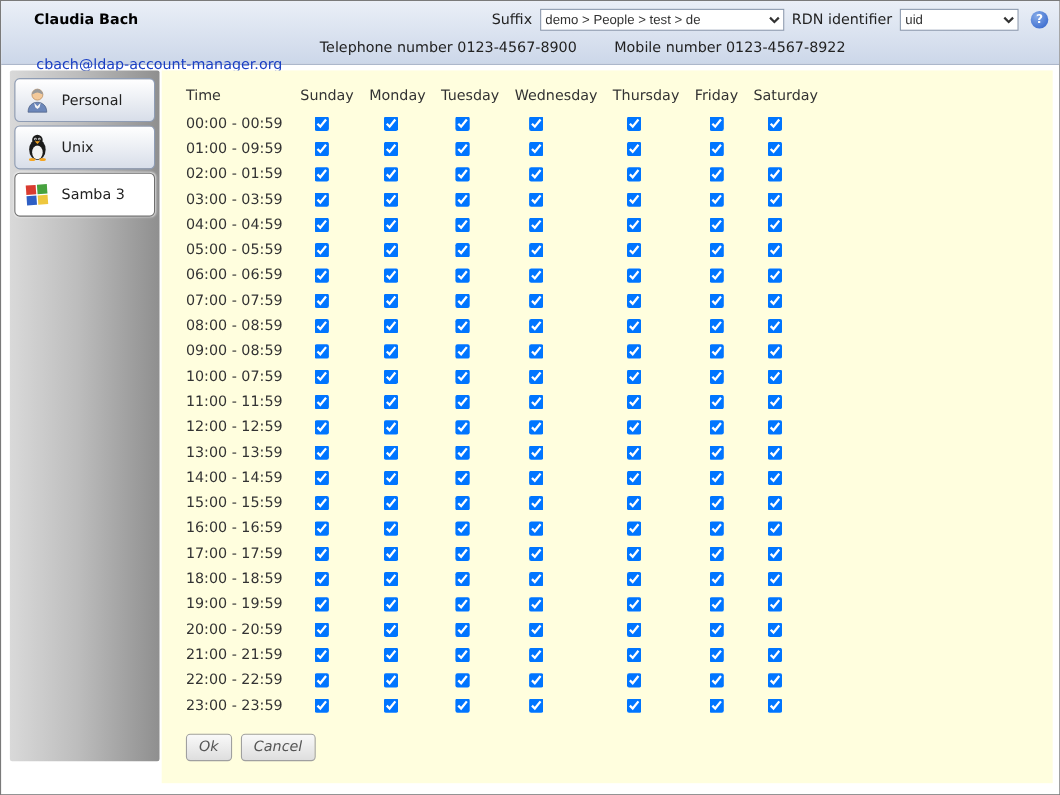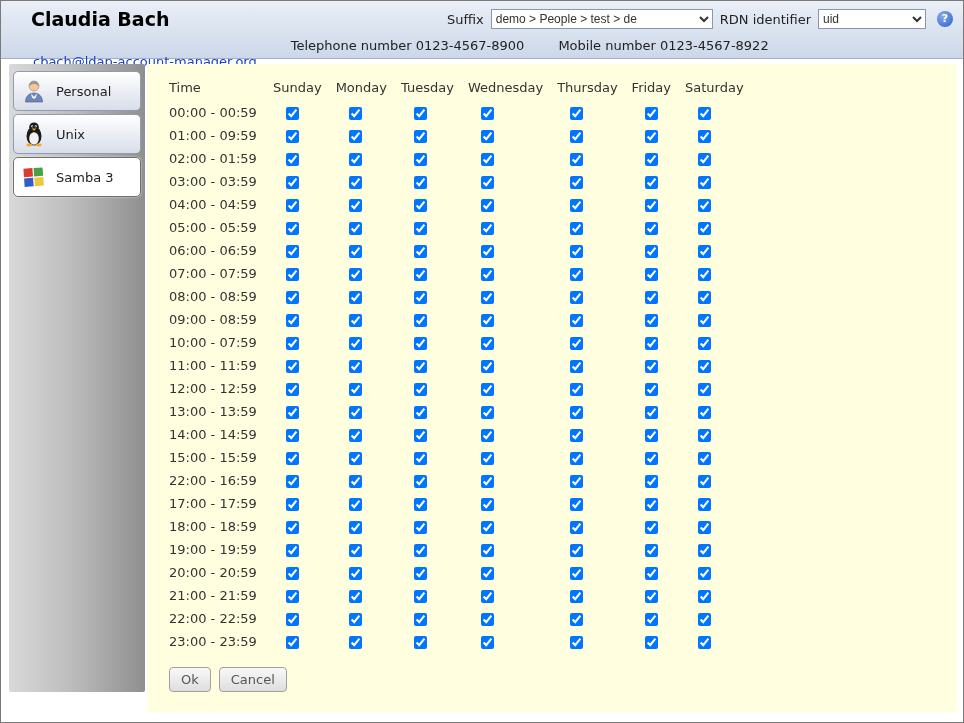--- a/index.html
+++ b/index.html
@@ -2,21 +2,21 @@
 <html><head>
 <meta charset="utf-8">
 <style>
   * { margin:0; padding:0; box-sizing:border-box; }
   body { font-family:"DejaVu Sans","Liberation Sans",sans-serif; background:#ffffff; }
   .page { width:964px; height:723px; border:1px solid #7a7a7a; background:#ffffff; overflow:hidden; position:relative; }
 
   
   .header { background:linear-gradient(#eaeff7,#ccd7e9); border-bottom:1px solid #a3b0c6; padding:7px 10px 7px 10px; height:58px; }
   .header-row1 { display:flex; align-items:center; }
-  .user-title { font-weight:bold; font-size:19px; color:#000; margin-left:20px;text-align:center; }
+  .user-title { font-weight:bold; font-size:13px; color:#000; margin-left:20px;text-align:center; }
   .header-right { margin-left:auto; display:flex; align-items:center; gap:7px; font-size:13px; color:#222; }
   select { font-size:12px; color:#333; background:#fff; border:1px solid #8a98ad; height:20px; }
   .suffix-select { width:222px; }
   .rdn-select { width:108px; }
   .help-icon { width:16px; height:16px; border-radius:50%; flex:0 0 16px;
     background:radial-gradient(circle at 35% 30%, #86abe8, #2b5ec9); color:#fff;
     font-weight:bold; font-size:11px; line-height:16px; text-align:center; cursor:pointer; margin-left:4px; }
   .header-row2 { display:flex; gap:34px; font-size:13px; color:#222; margin-top:8px; padding-left:22px; }
   .email-link { color:#1a3fc4; text-decoration:none; cursor:pointer;margin-top:16px; }
 
@@ -36,21 +36,21 @@
   table { border-collapse:collapse; font-size:13px; color:#333; }
   th { font-weight:normal; text-align:left; padding:2px 14px 6px 0; color:#333; white-space:nowrap; }
   td { height:23px; padding:0 14px 0 0; white-space:nowrap; }
   .time-cell { width:104px; color:#333; }
   .cb-cell { padding-left:13px; }
   input[type="checkbox"] { width:13px; height:13px; margin:0; vertical-align:middle; cursor:pointer; }
 
   
   .button-row { margin-top:14px; display:flex; gap:8px; }
   .ui-button { border:1px solid #a0a0a0; border-radius:4px; background:linear-gradient(#f9f9f9,#dedede);
-    color:#555; font-size:13px; font-family:inherit; padding:4px 11px; cursor:pointer; }
+    color:#555; font-size:13px; font-family:inherit; padding:4px 11px; cursor:pointer;font-style:italic; }
 </style>
 </head>
 <body>
 
 <div class="page">
 
   <div class="header">
     <div class="header-row1">
       <span class="user-title">Claudia Bach</span>
       <div class="header-right">
@@ -287,21 +287,21 @@
               <td class="time-cell">15:00 - 15:59</td>
               <td class="cb-cell"><input type="checkbox" checked="" style=""></td>
               <td class="cb-cell"><input type="checkbox" checked="" style=""></td>
               <td class="cb-cell"><input type="checkbox" checked="" style=""></td>
               <td class="cb-cell"><input type="checkbox" checked="" style=""></td>
               <td class="cb-cell"><input type="checkbox" checked="" style=""></td>
               <td class="cb-cell"><input type="checkbox" checked="" style=""></td>
               <td class="cb-cell"><input type="checkbox" checked="" style=""></td>
             </tr>
             <tr>
-              <td class="time-cell">22:00 - 16:59</td>
+              <td class="time-cell">16:00 - 16:59</td>
               <td class="cb-cell"><input type="checkbox" checked="" style=""></td>
               <td class="cb-cell"><input type="checkbox" checked="" style=""></td>
               <td class="cb-cell"><input type="checkbox" checked="" style=""></td>
               <td class="cb-cell"><input type="checkbox" checked="" style=""></td>
               <td class="cb-cell"><input type="checkbox" checked="" style=""></td>
               <td class="cb-cell"><input type="checkbox" checked="" style=""></td>
               <td class="cb-cell"><input type="checkbox" checked="" style=""></td>
             </tr>
             <tr>
               <td class="time-cell">17:00 - 17:59</td>

